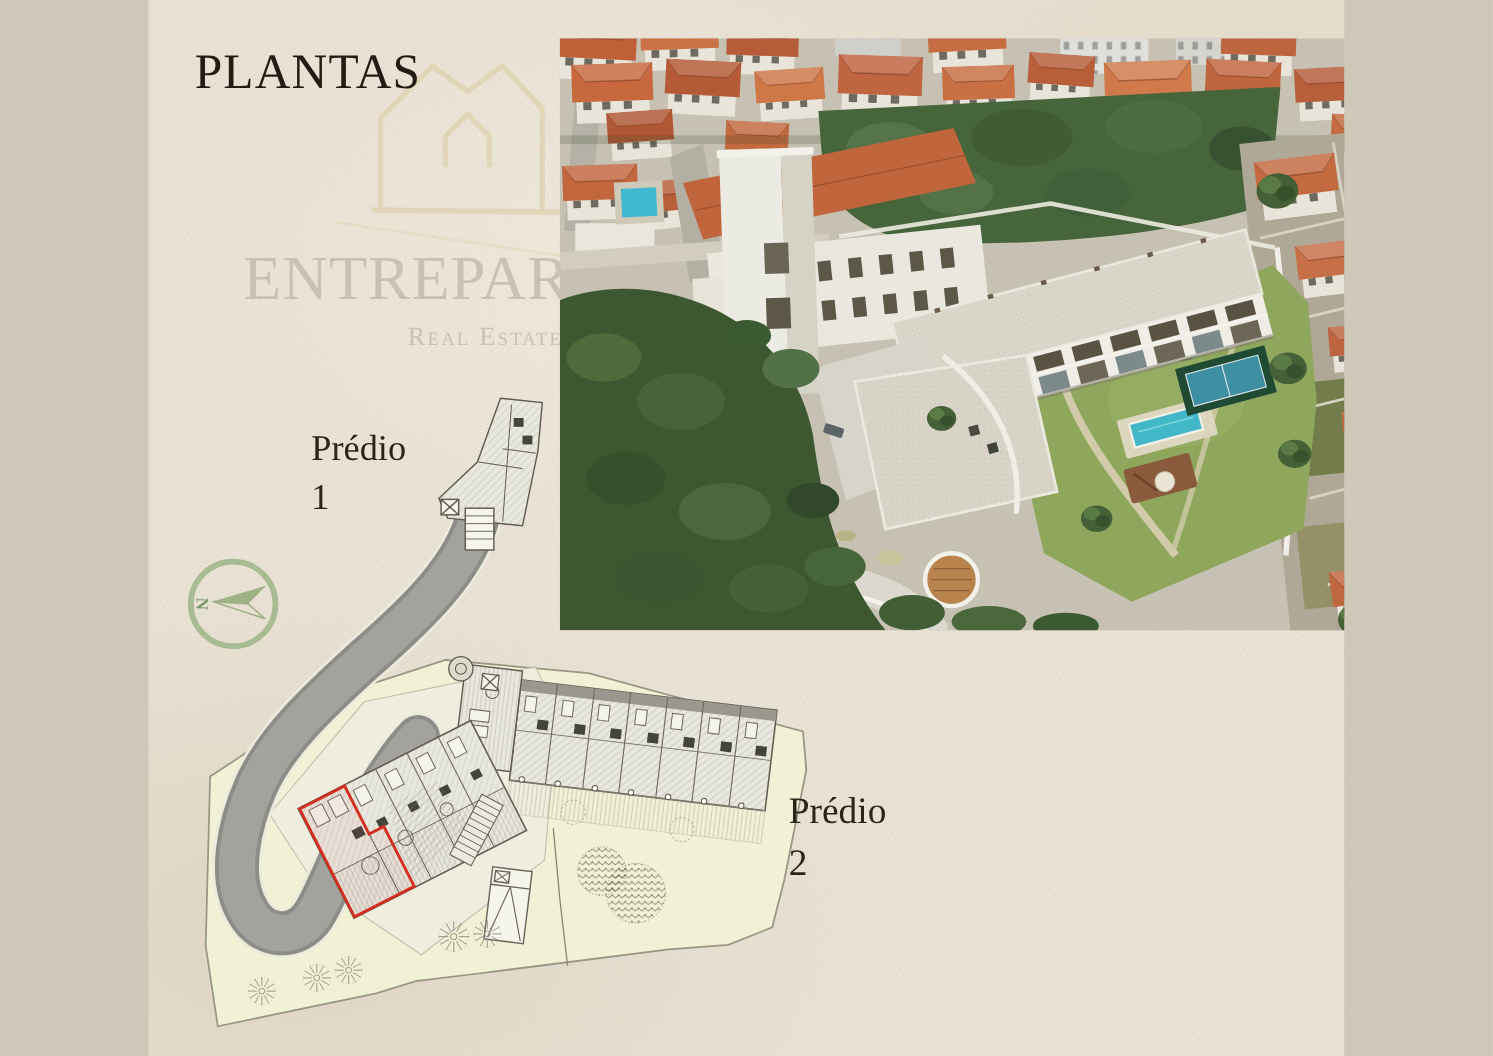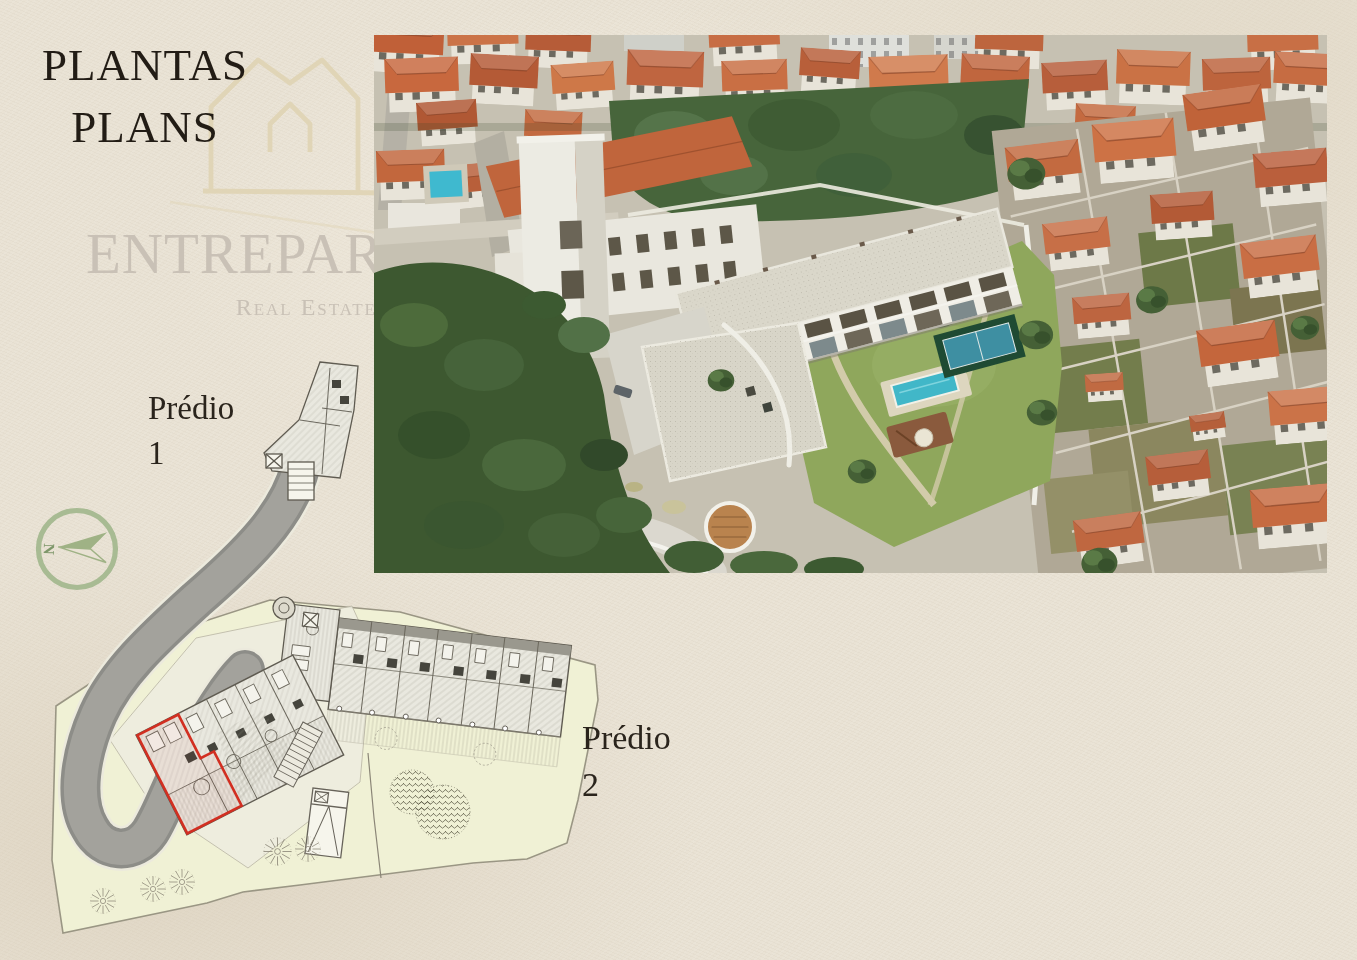--- a/index.html
+++ b/index.html
@@ -1,17 +1,17 @@
 <!DOCTYPE html>
 <html><head>
 <meta charset="utf-8">
 <style>
   html,body{margin:0;padding:0;background:#cfc8b8;}
   .slide{
-    position:relative;width:1357px;height:960px;overflow:hidden;margin:0 auto;
+    position:relative;width:1087px;height:960px;overflow:hidden;margin:0 auto;
     font-family:"Liberation Serif","DejaVu Serif",serif;
     background:
       radial-gradient(900px 520px at 12% 88%, rgba(214,202,180,.55), rgba(214,202,180,0) 60%),
       radial-gradient(760px 420px at 46% 26%, rgba(244,238,226,.5), rgba(244,238,226,0) 60%),
       radial-gradient(1100px 650px at 92% 8%, rgba(222,212,192,.5), rgba(222,212,192,0) 55%),
       repeating-linear-gradient(23deg, rgba(150,138,115,.05) 0 1px, rgba(0,0,0,0) 1px 3px),
       repeating-linear-gradient(-47deg, rgba(255,255,255,.06) 0 2px, rgba(0,0,0,0) 2px 5px),
       #e9e2d4;
   }
   .abs{position:absolute;}
@@ -41,21 +41,20 @@
     <g fill="none" stroke="#e0d4b4" stroke-width="4.8" stroke-linejoin="round" opacity="0.9">
       <path d="M51,141 L51,55 L98,8 L130,31 L162,8 L198,47 L198,141"></path>
       <path d="M110,100 L110,72 L130,52 L150,72 L150,100"></path>
       <path d="M43,139 L230,141" stroke-width="5"></path>
       <path d="M10,150 L218,181" stroke-width="2.4" opacity="0.5"></path>
     </g>
   </svg>
 
   <div class="abs title">
     <div>PLANTAS</div>
-    <div>PLANS</div>
   </div>
 
   <div class="abs watermark">
     <div class="wm-brand">ENTREPAREDES</div>
     <div class="wm-tag">Real Estate</div>
   </div>
 
   <svg class="abs plan-svg" viewBox="0 0 800 610">
     <defs>
       <pattern id="h45" width="5" height="5" patternUnits="userSpaceOnUse" patternTransform="rotate(45)">

